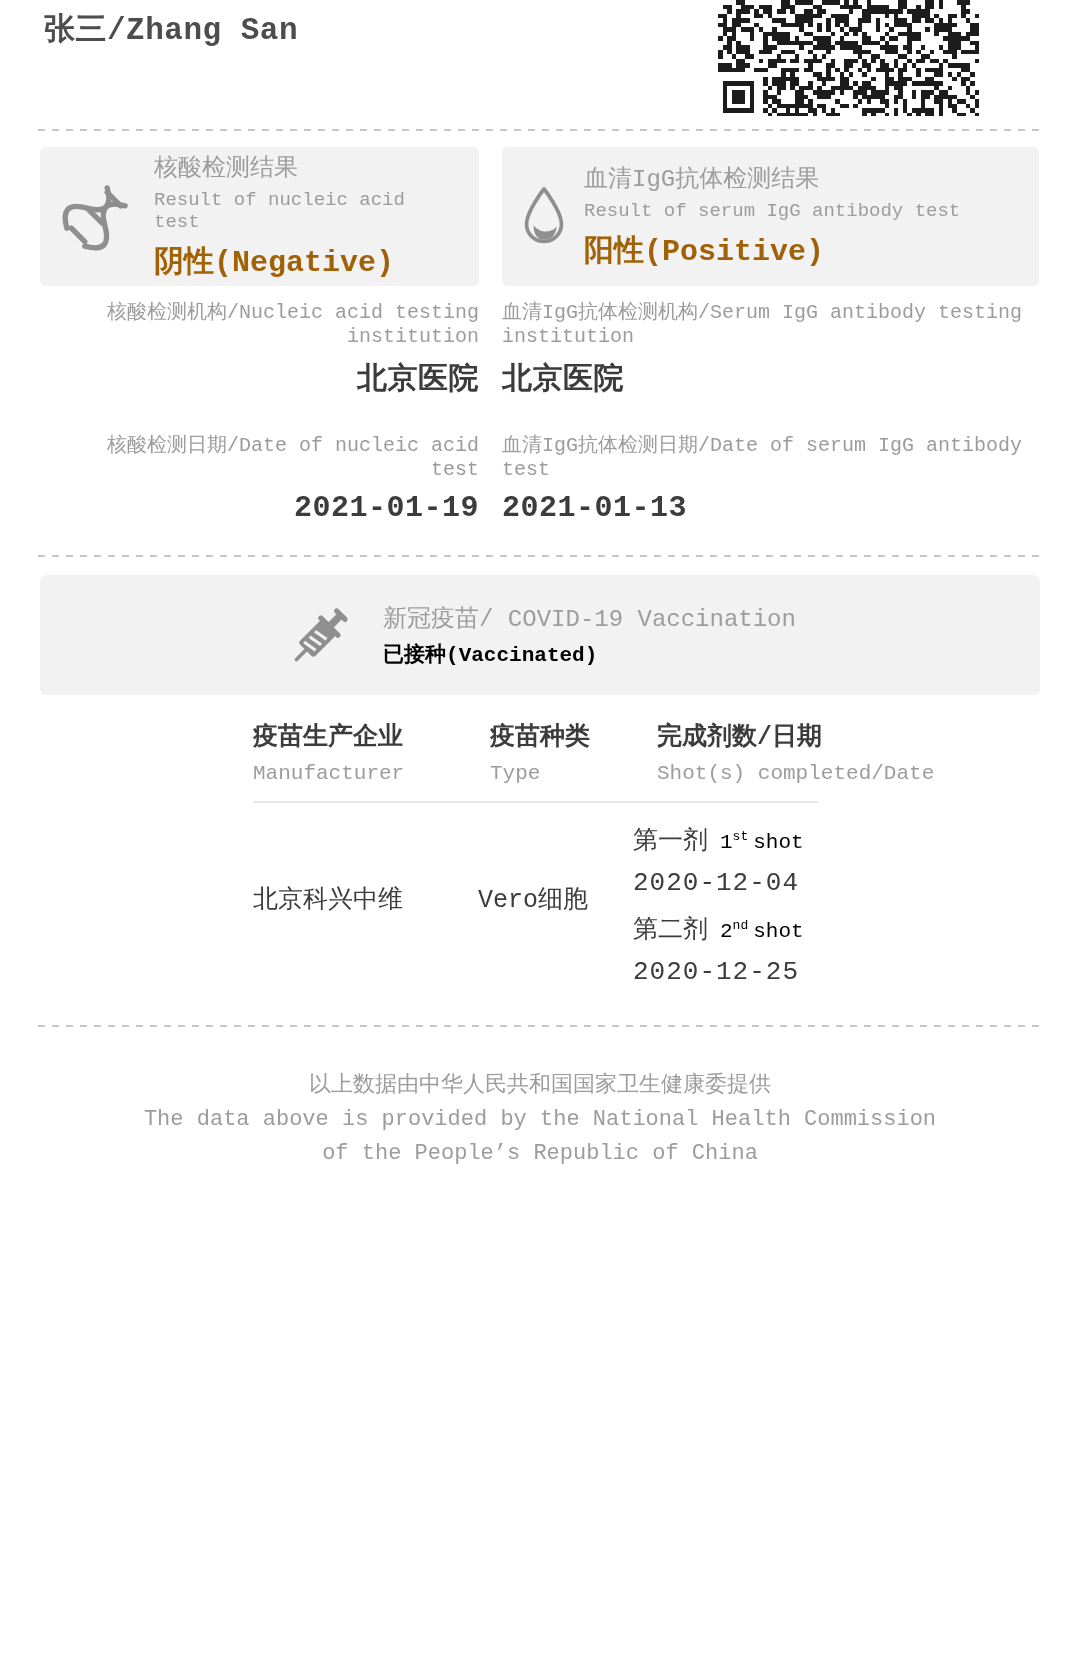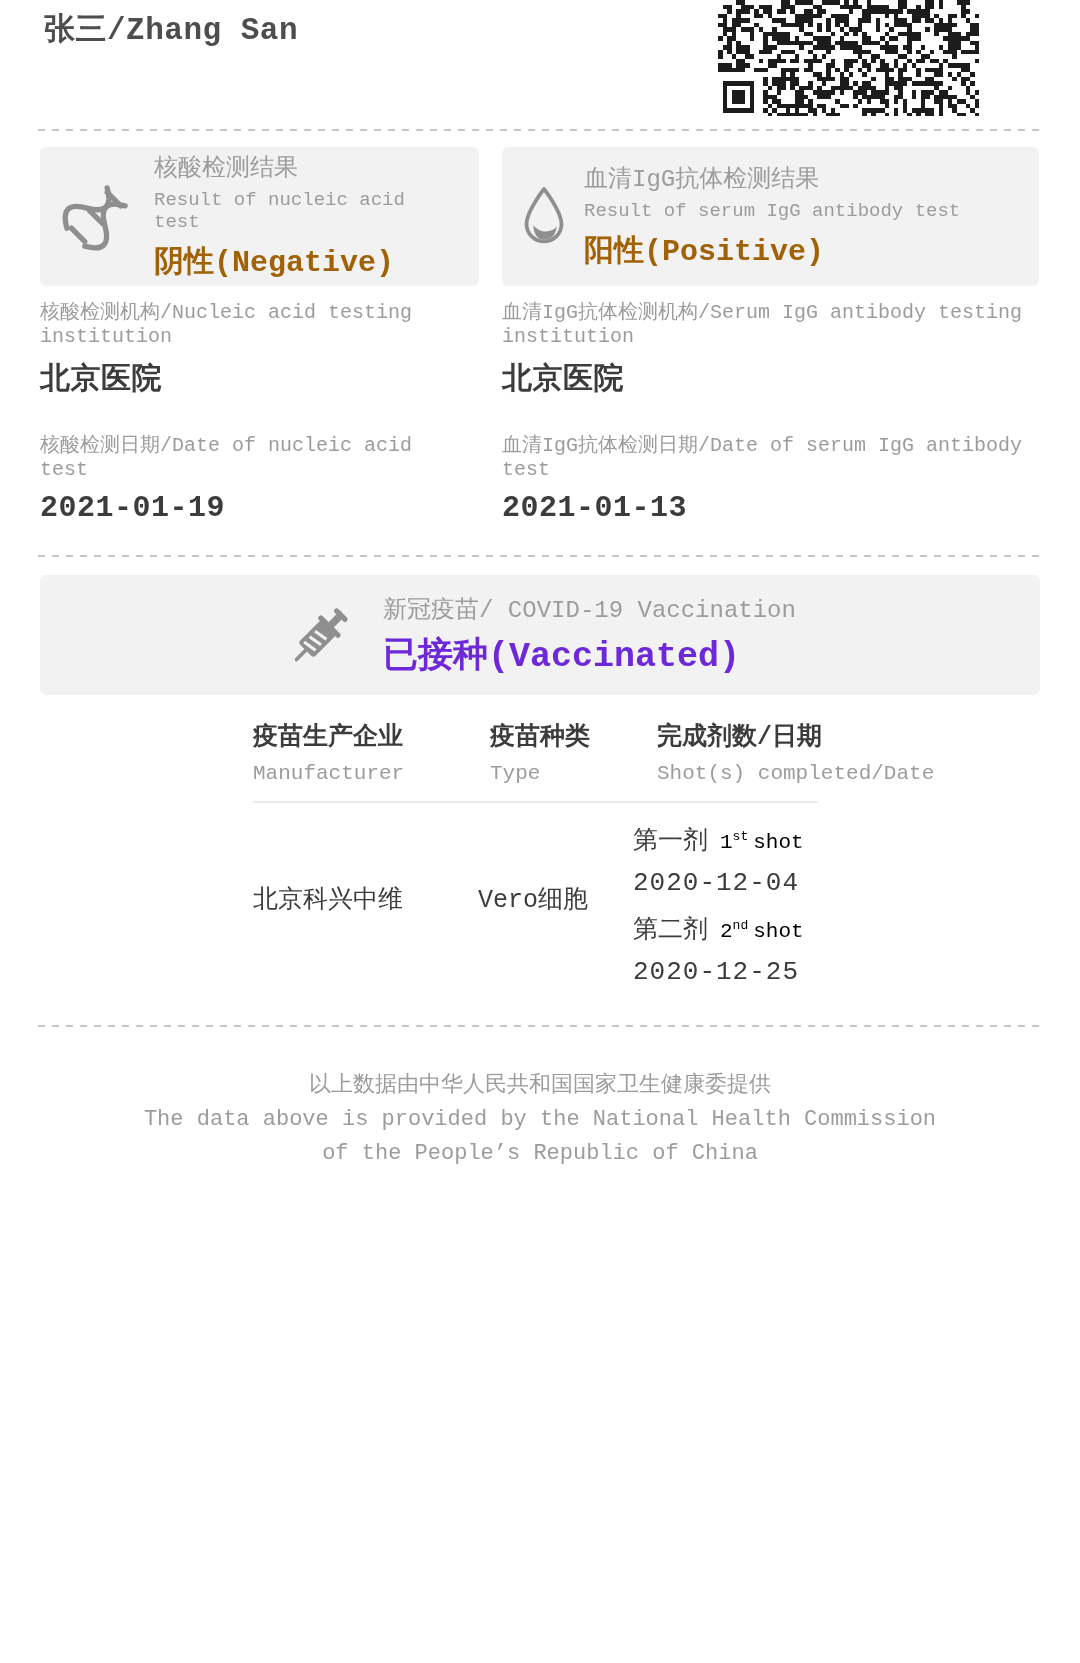--- a/index.html
+++ b/index.html
@@ -23,31 +23,31 @@
   .card { background:#f2f2f2; border-radius:6px; height:139px; box-sizing:border-box;
           display:flex; align-items:center; }
   .card-left  { width:439px; padding:0 10px 0 18px;gap:8px; }
   .card-right { width:537px; padding:0 10px 0 14px; }
   .card-icon { flex:0 0 auto; margin-right:12px; }
   .card-title { font-size:24px; color:#9c9c9c; }
   .card-sub { font-size:19px; color:#9c9c9c; margin-top:6px; white-space:pre-wrap; }
   .card-result { font-size:30px; font-weight:700; color:#a16207; margin-top:8px; }
   
   .details-row { display:flex; margin:0 40px; gap:23px; }
-  .details-col-left { width:439px; }
+  .details-col-left { width:439px;text-align:right; }
   .details-col-right { width:537px; }
   .d-label { font-size:20px; color:#9c9c9c; margin-top:12px; white-space:pre-wrap; }
   .d-label + .d-value { margin-top:10px; }
   .d-value { font-size:30px; font-weight:700; color:#3c3c3c; letter-spacing:0.5px; }
   .d-label.second { margin-top:32px; }
   
   .vacc-card { margin:18px 40px 0 40px; height:120px; background:#f2f2f2; border-radius:6px;
                display:flex; align-items:center; justify-content:center; gap:25px; }
   .vacc-title { font-size:24px; color:#9c9c9c; }
-  .vacc-status { font-size:35px; font-weight:700; color:#6d28d9; margin-top:6px; }
+  .vacc-status { font-size:21px; font-weight:700; color:#000000; margin-top:6px; }
   
   .vacc-table { margin:24px 40px 0 253px; }
   .t-headers { display:flex;gap:12px; }
   .t-col1 { width:225px; } .t-col2 { width:155px; } .t-col3 { flex:1; }
   .th-zh { font-size:25px; font-weight:600; color:#3c3c3c; }
   .th-en { font-size:21px; color:#9c9c9c; margin-top:10px; }
   .t-line { width:565px; height:2px; background:#e9e9e9; margin-top:16px; }
   .t-row { display:flex; margin-top:6px; }
   .td-center { display:flex; align-items:center; font-size:25px; color:#3c3c3c; }
   .shot-line { margin-top:14px; font-size:25px; color:#3c3c3c; }

